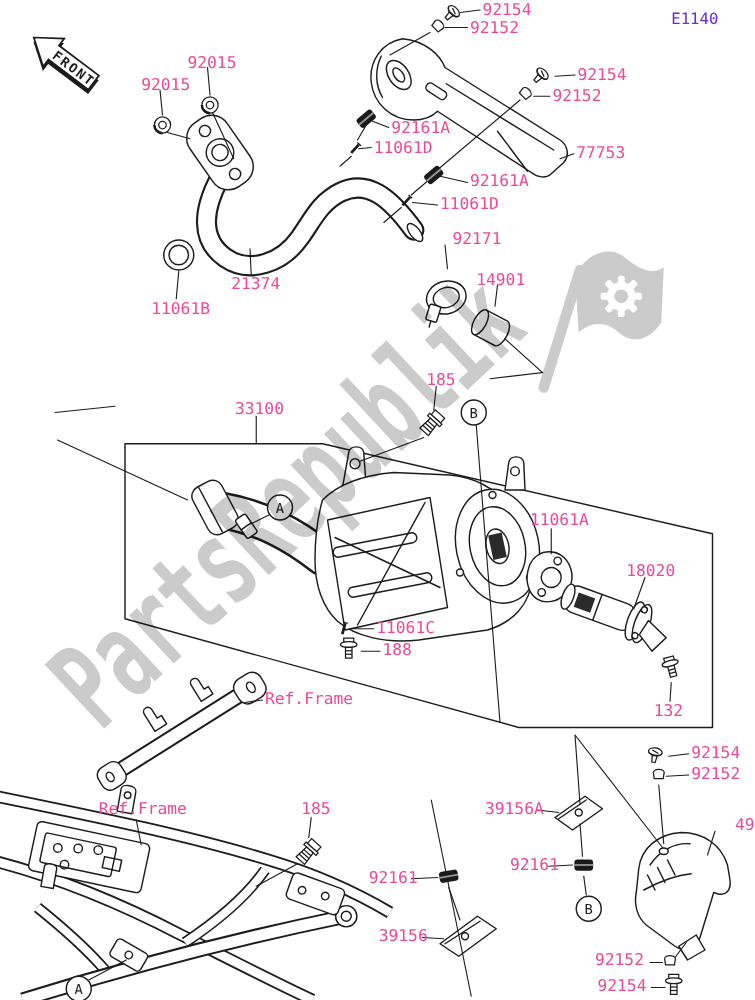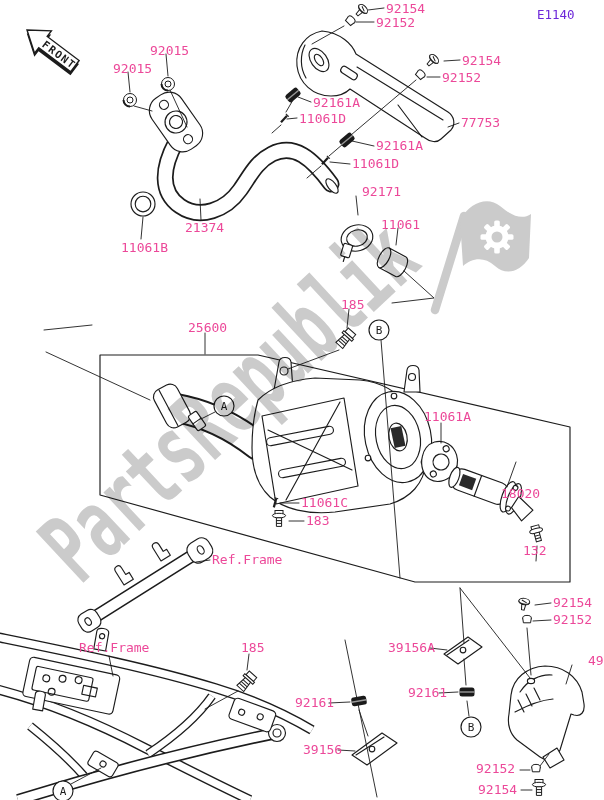--- a/index.html
+++ b/index.html
@@ -350,30 +350,30 @@
       <div class="lbl" style="left: 150px; top: 44px;">92015</div>
       <div class="lbl" style="left: 113px; top: 62px;">92015</div>
       <div class="lbl" style="left: 462px; top: 54px;">92154</div>
       <div class="lbl" style="left: 442px; top: 71px;">92152</div>
       <div class="lbl" style="left: 313px; top: 96px;">92161A</div>
       <div class="lbl" style="left: 299px; top: 112px;">11061D</div>
       <div class="lbl" style="left: 461px; top: 116px;">77753</div>
       <div class="lbl" style="left: 376px; top: 139px;">92161A</div>
       <div class="lbl" style="left: 352px; top: 157px;">11061D</div>
       <div class="lbl" style="left: 362px; top: 185px;">92171</div>
-      <div class="lbl" style="left: 381px; top: 218px;">11061</div>
+      <div class="lbl" style="left: 381px; top: 218px;">14901</div>
       <div class="lbl" style="left: 185px; top: 221px;">21374</div>
       <div class="lbl" style="left: 121px; top: 241px;">11061B</div>
-      <div class="lbl" style="left: 188px; top: 321px;">25600</div>
+      <div class="lbl" style="left: 188px; top: 321px;">33100</div>
       <div class="lbl" style="left: 341px; top: 298px;">185</div>
       <div class="lbl" style="left: 424px; top: 410px;">11061A</div>
-      <div class="lbl" style="left: 501px; top: 451px; margin-top: 36px;">18020</div>
+      <div class="lbl" style="left: 501px; top: 451px;">18020</div>
       <div class="lbl" style="left: 301px; top: 496px;">11061C</div>
-      <div class="lbl" style="left: 306px; top: 514px;">183</div>
-      <div class="lbl" style="left: 523px; top: 544px; text-align: right;">132</div>
+      <div class="lbl" style="left: 306px; top: 514px;">188</div>
+      <div class="lbl" style="left: 523px; top: 563px; text-align: right;">132</div>
       <div class="lbl" style="left: 212px; top: 553px;">Ref.Frame</div>
       <div class="lbl" style="left: 79px; top: 641px;">Ref.Frame</div>
       <div class="lbl" style="left: 241px; top: 641px;">185</div>
       <div class="lbl" style="left: 388px; top: 641px;">39156A</div>
       <div class="lbl" style="left: 408px; top: 686px;">92161</div>
       <div class="lbl" style="left: 295px; top: 696px;">92161</div>
       <div class="lbl" style="left: 303px; top: 743px;">39156</div>
       <div class="lbl" style="left: 553px; top: 596px;">92154</div>
       <div class="lbl" style="left: 553px; top: 613px;">92152</div>
       <div class="lbl" style="left: 552px; top: 654px; margin-left: 36px;">49106A</div>

